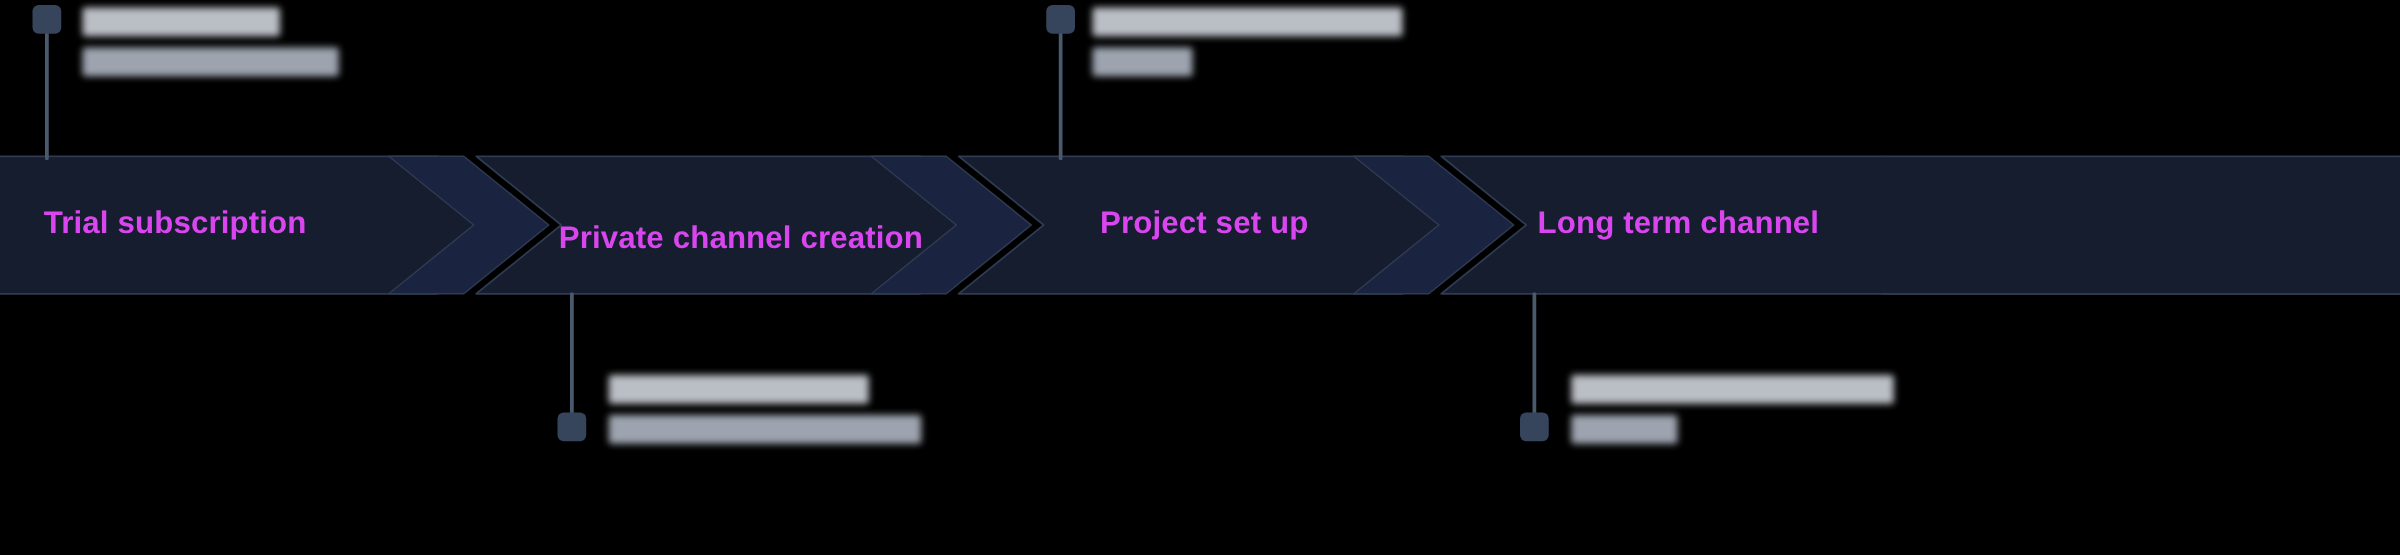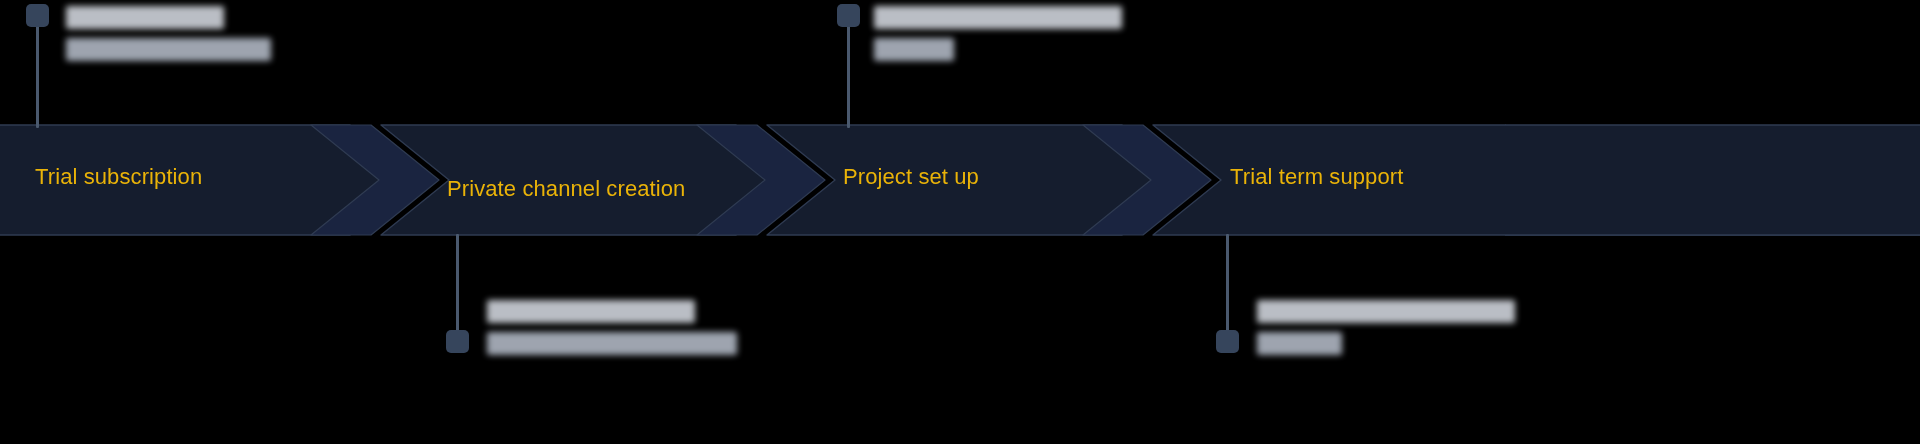--- a/index.html
+++ b/index.html
@@ -3,21 +3,21 @@
 <meta charset="utf-8">
 <style>
   html,body{margin:0;padding:0;background:#000;}
   body{
     width:1920px;height:444px;position:relative;overflow:hidden;
     font-family:"Liberation Sans","DejaVu Sans",sans-serif;
     -webkit-font-smoothing:antialiased;
   }
   .stage-canvas{position:absolute;left:0;top:0;width:1920px;height:444px;}
   .stage-label{
-    position:absolute;color:#eab308;font-size:22px;font-weight:400;
+    position:absolute;color:#d946ef;font-size:25px;font-weight:700;
     letter-spacing:.1px;white-space:nowrap;line-height:1;
   }
 
   
   .callout{position:absolute;}
   .c-line{position:absolute;background:#4a596e;width:3px;border-radius:1px;}
   .c-node{
     position:absolute;width:23px;height:23px;border-radius:5px;
     background:#36455c;
   }
@@ -55,22 +55,22 @@
     <path d="M 1143,125 L 1211,180 L 1143,235 L 1083,235 L 1151,180 L 1083,125 Z" fill="#1a2440" stroke="#2f3b52" stroke-width="1.2" stroke-linejoin="round"></path>
 
     <path d="M 1153,125 L 1505,125 L 1573,180 L 1940,180 L 1940,235 L 1153,235 L 1221,180 Z" fill="#151d2e" stroke="#2f3b52" stroke-width="1.4" stroke-linejoin="round"></path>
     <path d="M 1505,125 L 1940,125 L 1940,235 L 1505,235 Z" fill="#151d2e"></path>
     <path d="M 1505,125 L 1940,125 M 1505,235 L 1940,235" stroke="#2f3b52" stroke-width="1.4" fill="none"></path>
   </g>
 </svg>
 
 <div class="stage-label" style="left:35px;top:166px;">Trial subscription</div>
 <div class="stage-label" style="left:447px;top:178px;">Private channel creation</div>
-<div class="stage-label" style="left:843px;top:166px;">Project set up</div>
-<div class="stage-label" style="left:1230px;top:166px;">Trial term support</div>
+<div class="stage-label" style="left:880px;top:166px;">Project set up</div>
+<div class="stage-label" style="left:1230px;top:166px;">Long term channel</div>
 
 <div class="callout" style="left:0;top:0;width:420px;height:130px;">
   <div class="c-line" style="left:36px;top:22px;height:106px;"></div>
   <div class="c-node" style="left:26px;top:4px;"></div>
   <div class="c-text" style="left:66px;top:6px;">
     <div class="c-row" style="width:158px;"></div>
     <div class="c-row dark" style="width:205px;"></div>
   </div>
 </div>
 

